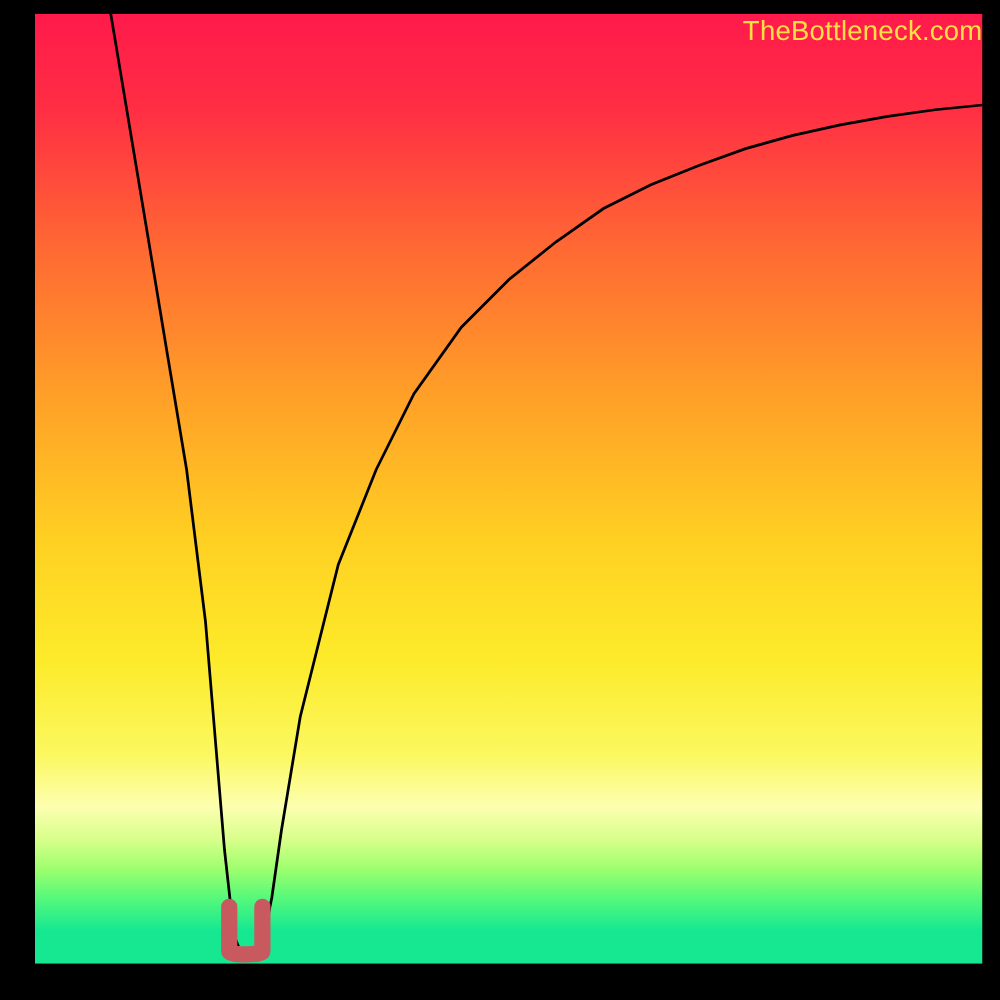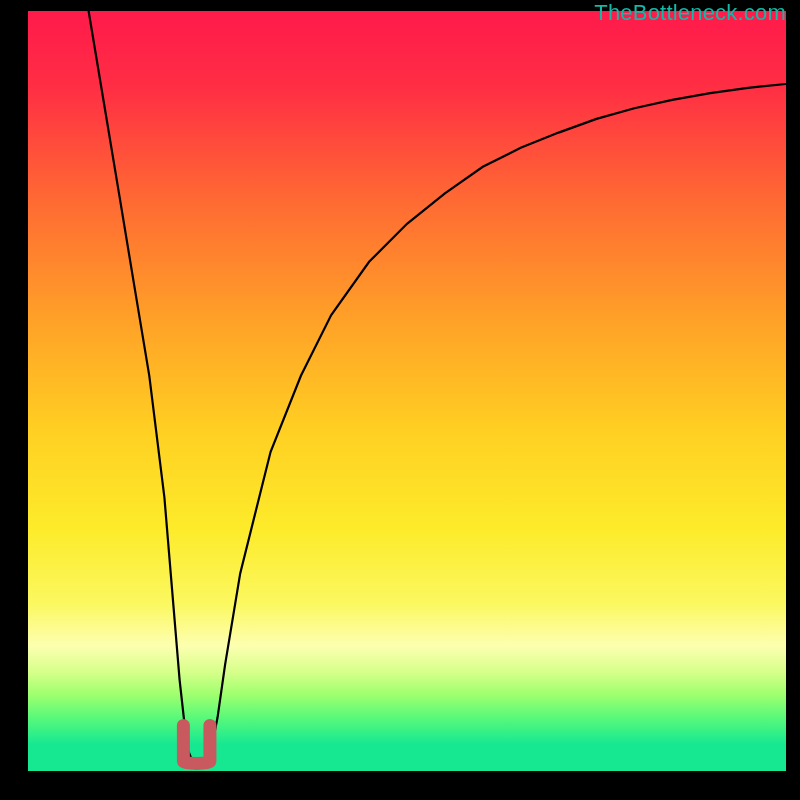--- a/index.html
+++ b/index.html
@@ -13,25 +13,25 @@
   .frame {
     position: absolute;
     left: 28px;
     top: 11px;
     width: 758px;
     height: 760px;
     background: #000;
   }
   .watermark {
     position: absolute;
-    top: 0px;
+    top: 12px;
     right: 14px;
     font-family: Arial, Helvetica, sans-serif;
     font-size: 22px;
-    color: #14b8a6;
+    color: #fde047;
     font-weight: 500;
     letter-spacing: 0.2px;
   }
   svg {
     display: block;
   }
 </style>
 </head>
 <body>
 

